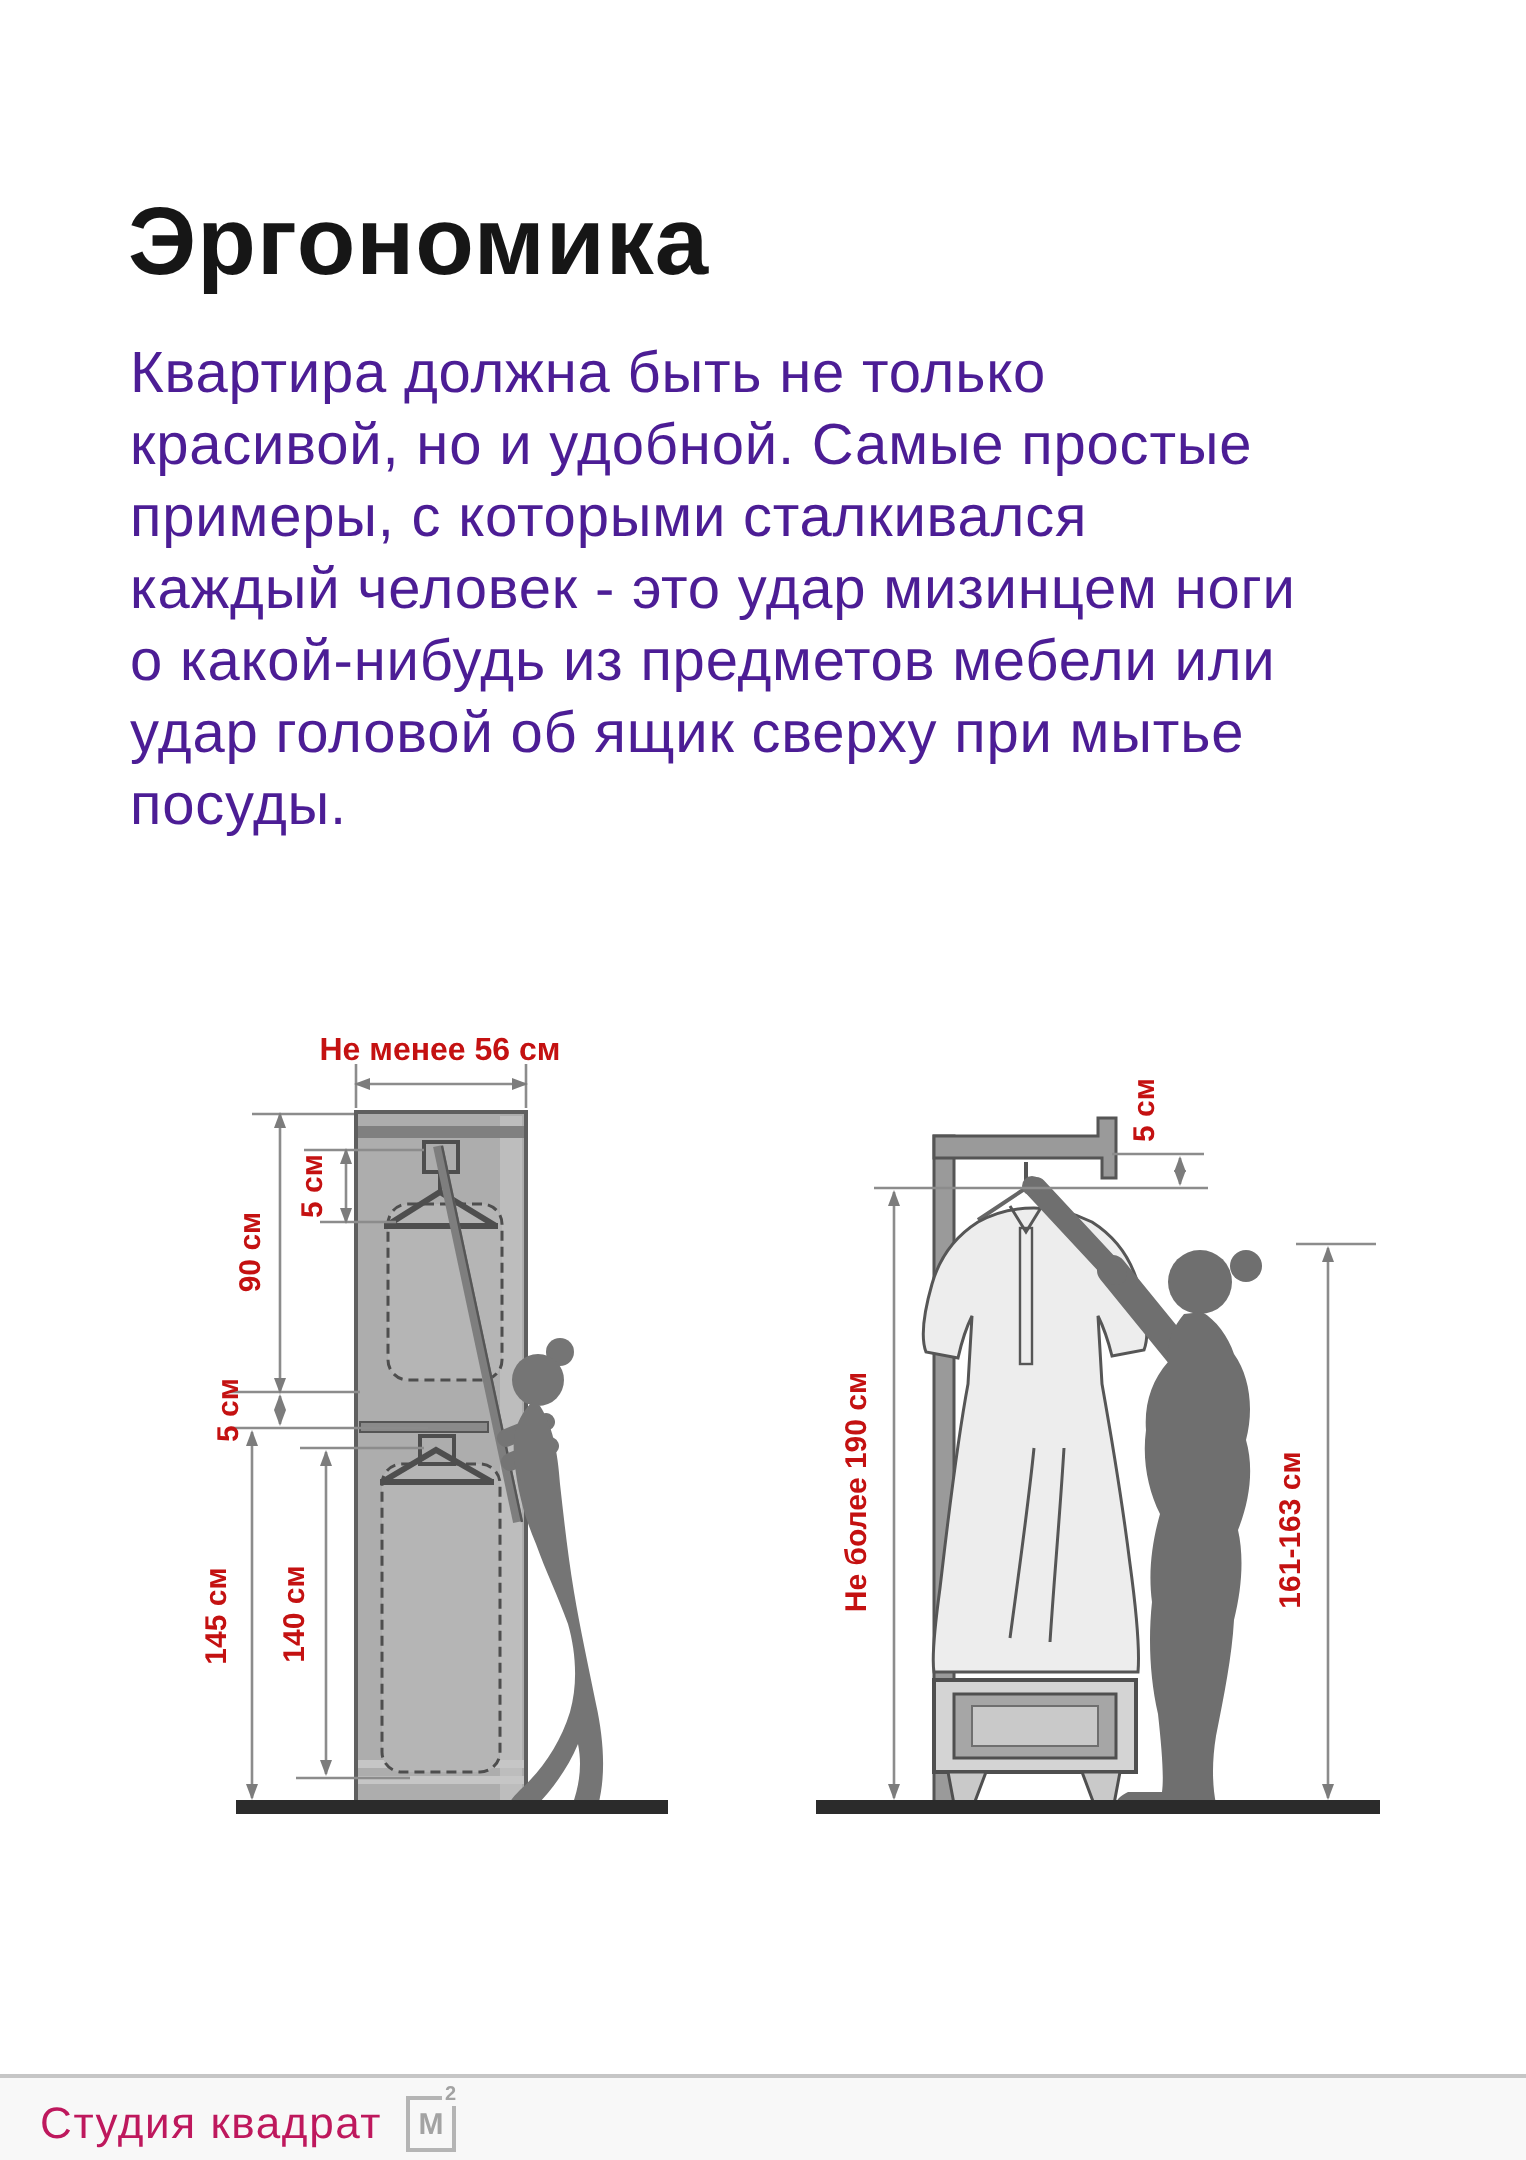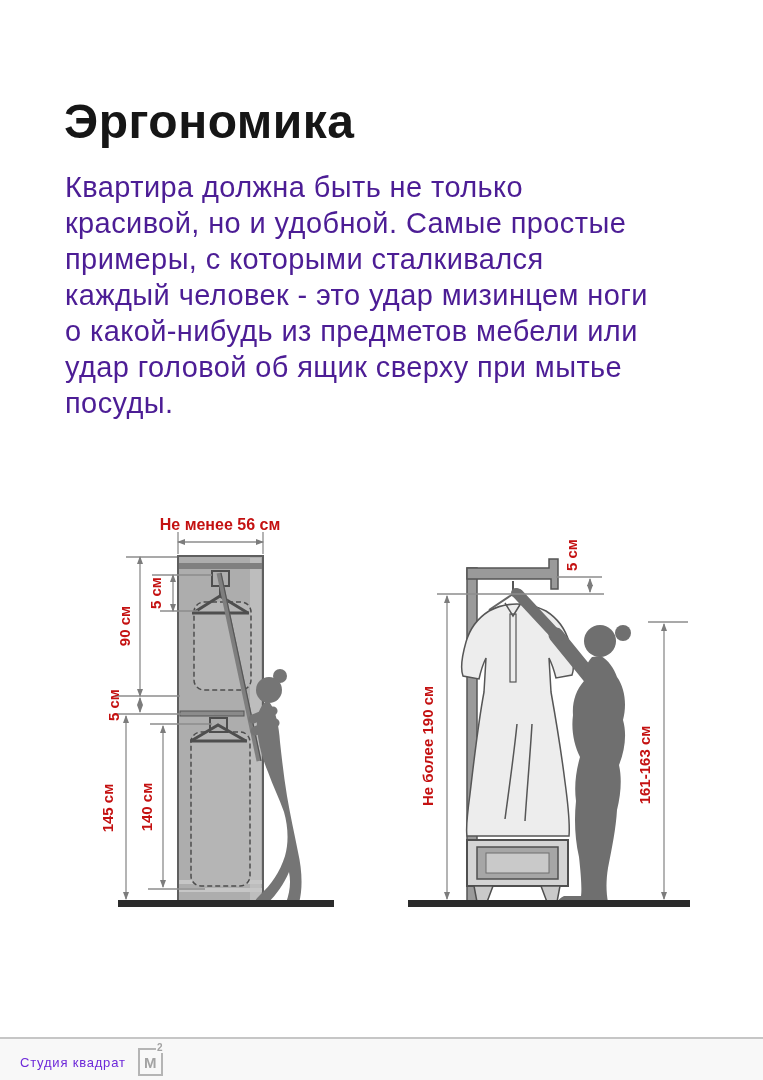--- a/index.html
+++ b/index.html
@@ -4,21 +4,21 @@
 <style>
   html,body{margin:0;padding:0;}
   body{width:763px;height:1080px;background:#ffffff;font-family:"Liberation Sans",sans-serif;overflow:hidden;}
   .slide{position:relative;width:763px;height:1080px;background:#ffffff;}
   .title{position:absolute;left:64px;top:62px;font-size:48px;font-weight:800;color:#161616;letter-spacing:0.5px;}
   .paragraph{position:absolute;left:65px;top:140px;width:680px;font-size:29px;line-height:36px;color:#4c1d95;letter-spacing:0.4px;white-space:pre-line;}
   .diagram-wrap{position:absolute;left:0;top:504px;width:763px;height:410px;}
   svg text.dim{font-family:"Liberation Sans",sans-serif;font-weight:bold;fill:#c41111;}
   .footer{position:absolute;left:0;top:1037px;width:763px;height:43px;background:#f8f8f8;border-top:2px solid #c6c6c6;}
   .footer-inner{position:absolute;left:20px;top:9px;display:flex;align-items:center;gap:12px;}
-  .studio{font-size:13px;color:#6d28d9;letter-spacing:0.8px;}
+  .studio{font-size:22px;color:#be185d;letter-spacing:0.8px;}
   .logo-box{position:relative;width:21px;height:24px;border:2px solid #b5b5b5;color:#a3a3a3;font-size:15px;font-weight:bold;display:flex;align-items:center;justify-content:center;}
   .logo-sup{position:absolute;top:-7px;right:-3px;font-size:10px;font-weight:bold;color:#a3a3a3;background:#f8f8f8;padding:0 1px;line-height:10px;}
 </style>
 </head>
 <body>
 
 <div class="slide">
 
   <h1 class="title">Эргономика</h1>
 

